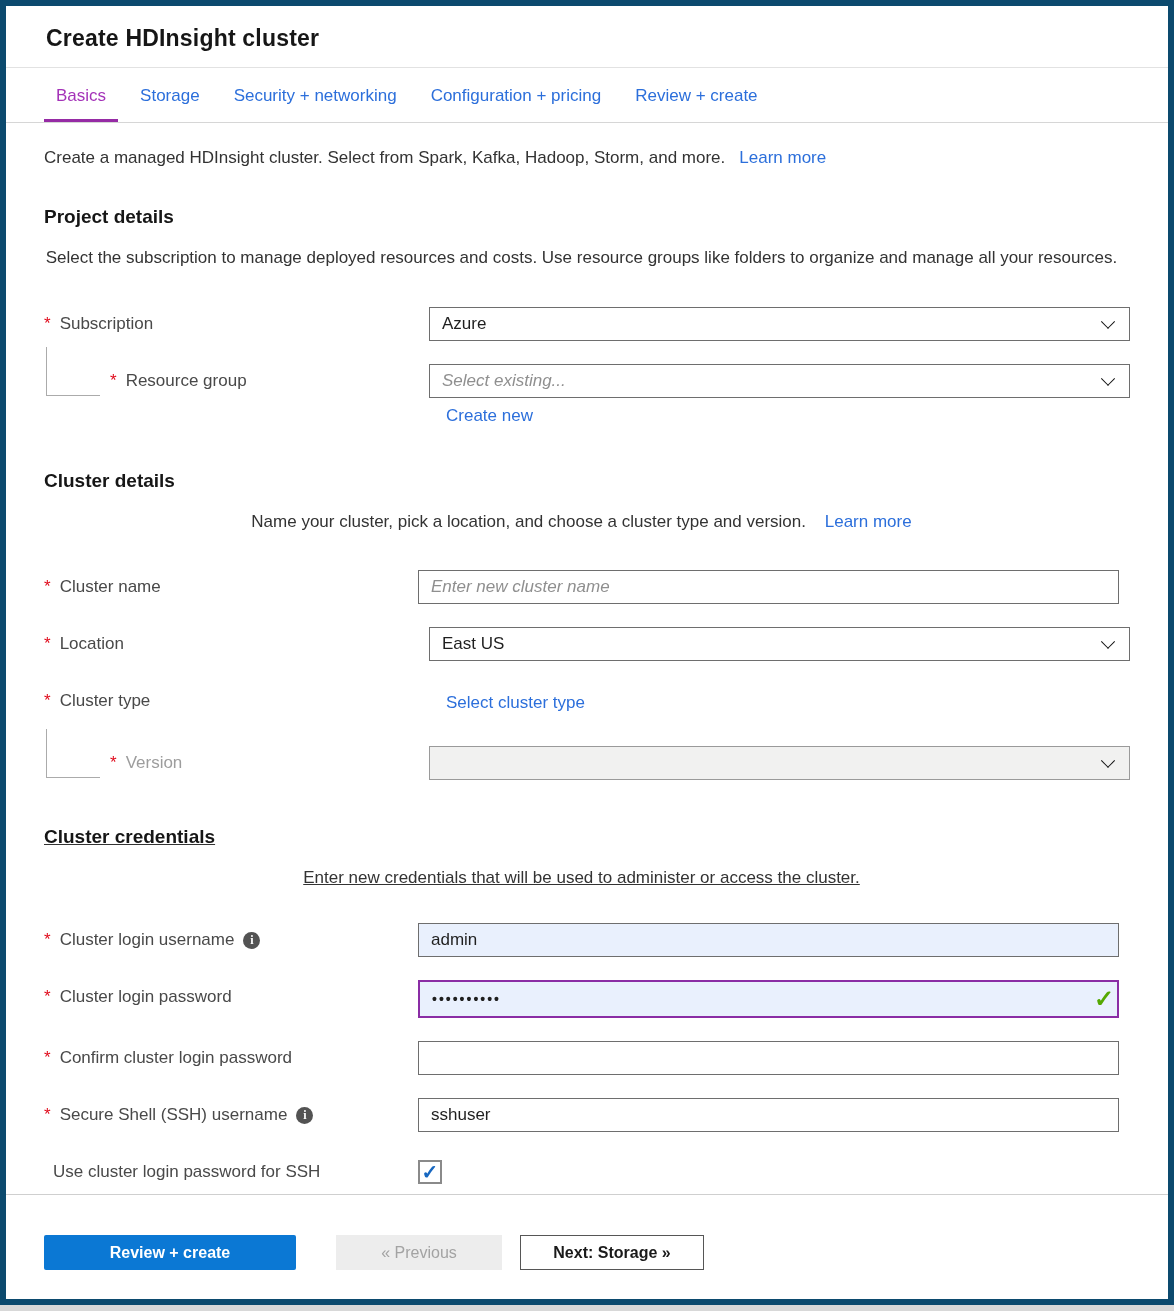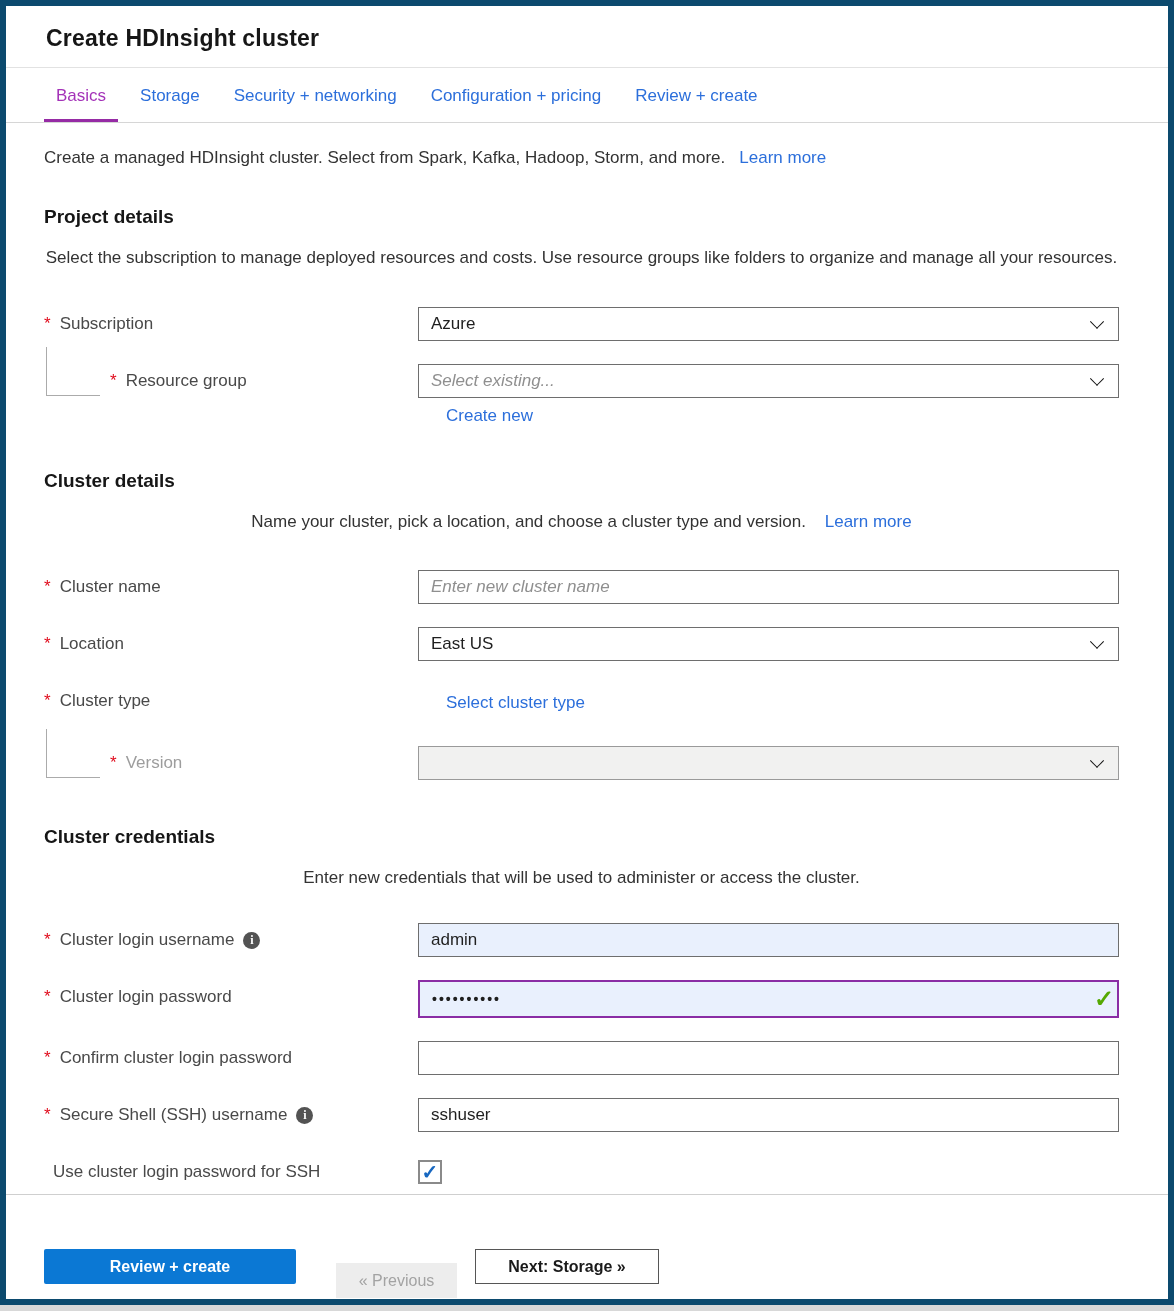--- a/index.html
+++ b/index.html
@@ -46,21 +46,21 @@
     border-left: 1px solid #ababab; border-bottom: 1px solid #ababab;
   }
   .dim { color: #9d9d9d; }
   
   .tb, .select {
     width: 100%; height: 34px; border: 1px solid #6e6e6e; background: #fff;
     font-size: 17px; color: #1f1f1f; padding: 0 12px;
     font-family: "Liberation Sans", sans-serif;
   }
   .tb::placeholder { color: #8f8f8f; font-style: italic; }
-  .select { display: flex; align-items: center; padding-right: 38px; position: relative; cursor: pointer; }
+  .select { display: flex; align-items: center; padding-right: 38px; position: relative; cursor: pointer; margin-left: 11px; }
   .select .ph { color: #8f8f8f; font-style: italic; }
   .select.disabled { background: #f1f1f0; border-color: #9a9a9a; cursor: default; }
   .chev {
     position: absolute; right: 16px; top: 50%; width: 10px; height: 10px;
     border-right: 1.6px solid #111; border-bottom: 1.6px solid #111;
     transform: translateY(-72%) rotate(45deg);
   }
   .link-line { margin-top: 8px; font-size: 17px; }
   .fill { background: #e9f0fd; }
   .tb.pwd {
@@ -84,21 +84,21 @@
   }
   .checkbox .mark { color: #1767c0; font-size: 20px; font-weight: 700; line-height: 1; }
   
   .footer {
     position: absolute; left: 0; right: 0; bottom: 0; height: 105px;
     border-top: 1px solid #cfcfcf; background: #fff;
   }
   .footer-btns { display: flex; align-items: center; padding: 40px 0 0 38px; }
   .btn { height: 35px; font-size: 16px; display: flex; align-items: center; justify-content: center; cursor: pointer; font-family: "Liberation Sans", sans-serif; }
   .btn-primary { width: 252px; background: #0b78d4; color: #fff; font-weight: 700; border: none; border-radius: 2px; }
-  .btn-prev { width: 121px; background: #ededed; color: #a3a3a3; border: none; margin-left: 40px; cursor: default; margin-top: 28px; }
+  .btn-prev { width: 166px; background: #ededed; color: #a3a3a3; border: none; margin-left: 40px; cursor: default; }
   .btn-next { width: 184px; background: #fff; color: #1a1a1a; border: 1px solid #565656; font-weight: 700; margin-left: 18px; }
 </style>
 </head>
 <body>
 
 <div class="card">
 
   <div class="hdr">
     <h1>Create HDInsight cluster</h1>
   </div>
@@ -206,21 +206,21 @@
         </div>
         <div class="field-col">
           <div class="select disabled">
             <span></span>
             <span class="chev"></span>
           </div>
         </div>
       </div>
     </div>
 
-    <div style="margin-top:46px;">
+    <div style="margin-top:46px;text-decoration:underline;">
       <div class="section-h">Cluster credentials</div>
       <div class="sec-desc">Enter new credentials that will be used to administer or access the cluster.</div>
     </div>
 
     <div class="form" style="margin-top:30px;">
 
       <div class="row">
         <div class="label-col">
           <span class="req">*</span>
           <span>Cluster login username</span>

